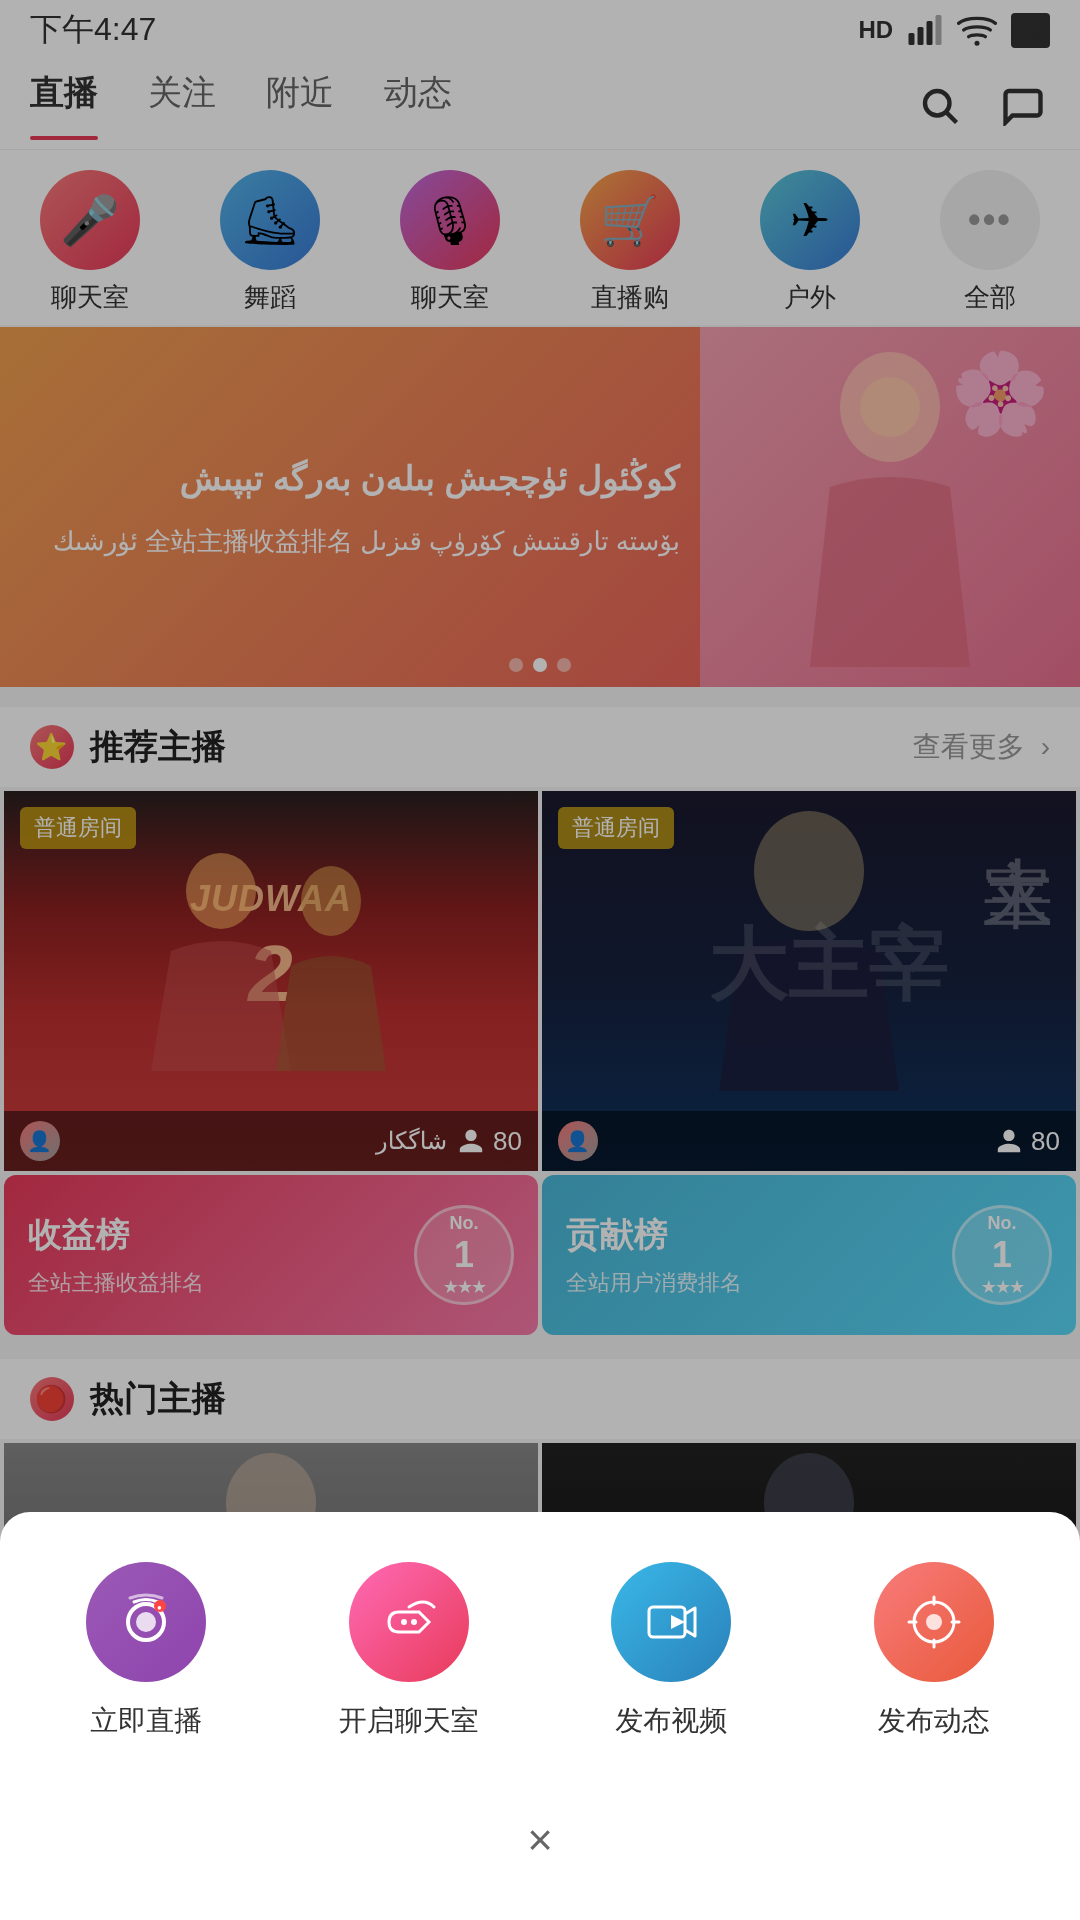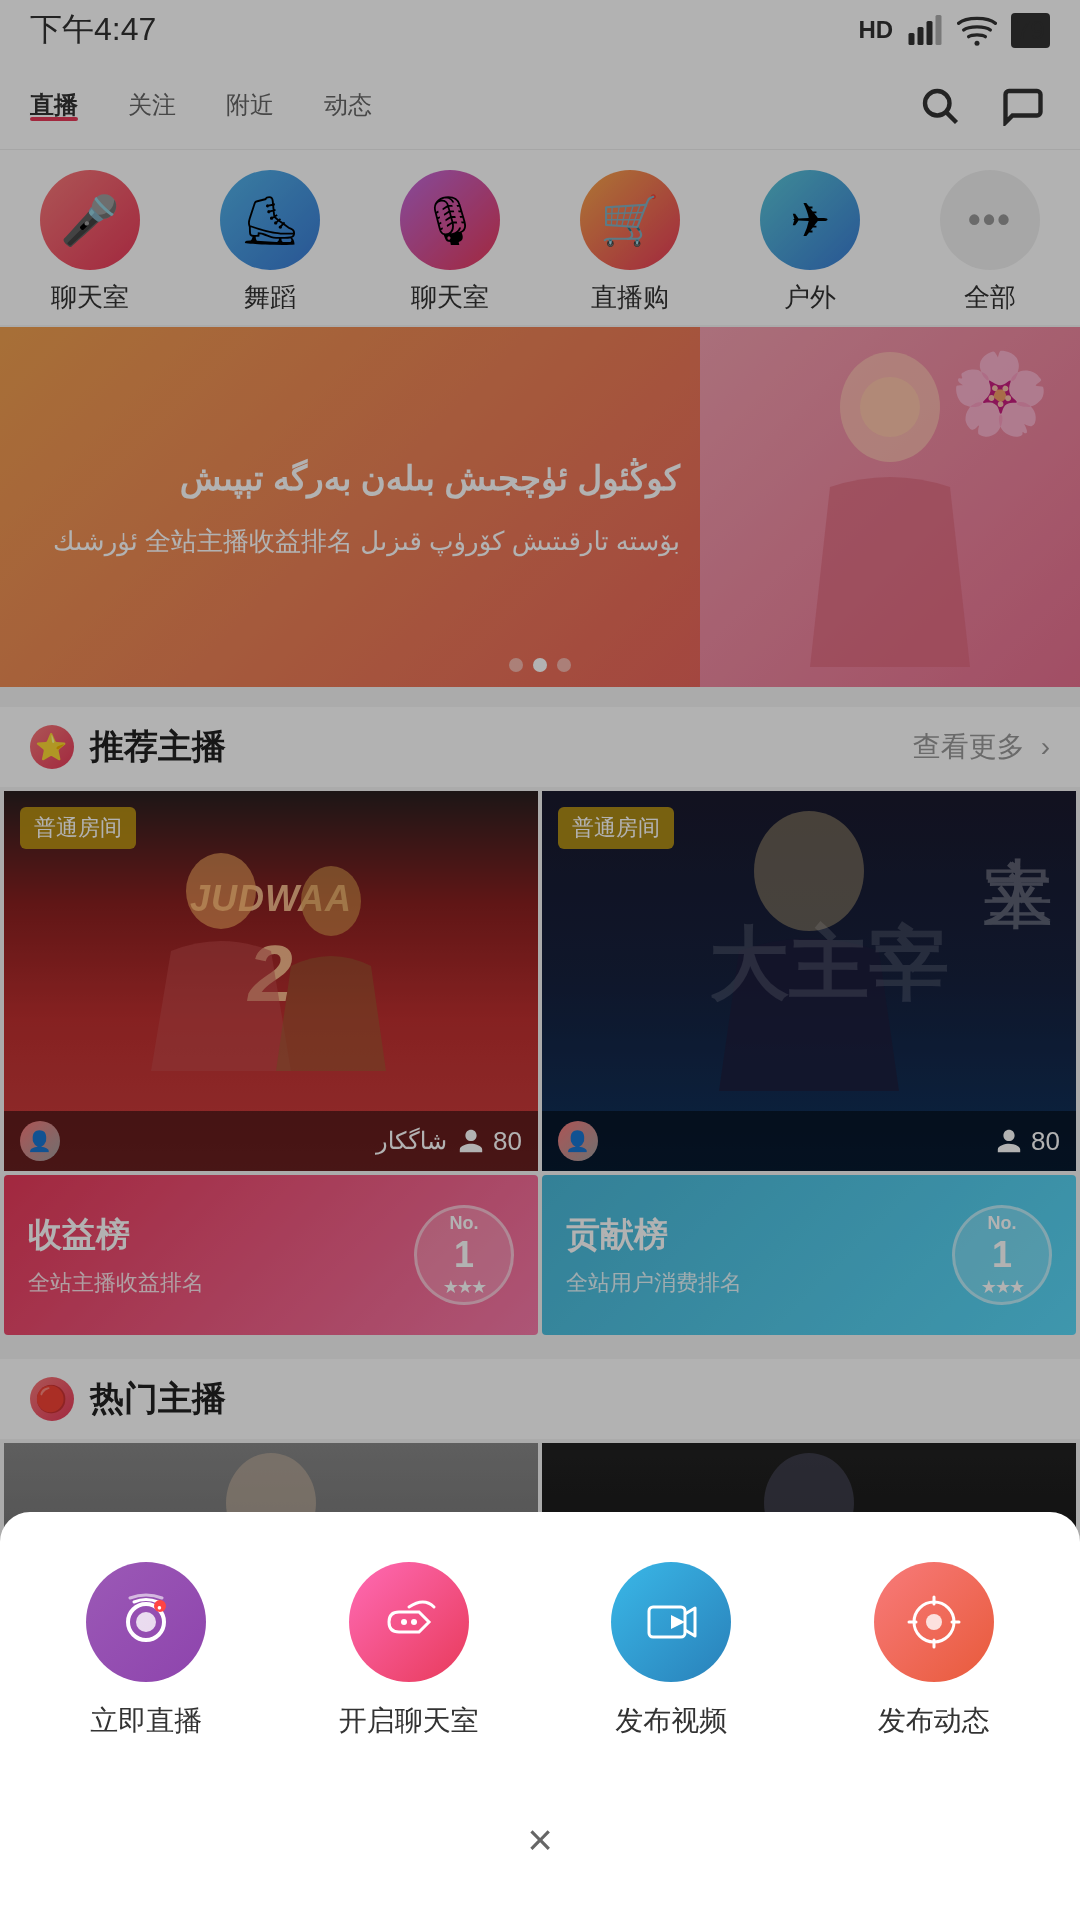--- a/index.html
+++ b/index.html
@@ -56,24 +56,24 @@
       padding: 0 30px;
       border-bottom: 1px solid #eee;
       position: relative;
     }
     .nav-tabs {
       display: flex;
       gap: 50px;
       flex: 1;
     }
     .nav-tab {
-      font-size: 24px;
+      font-size: 34px;
       color: #666;
       position: relative;
-      padding-bottom: 0;
+      padding-bottom: 24px;
       cursor: pointer;
     }
     .nav-tab.active {
       color: #333;
       font-weight: 600;
     }
     .nav-tab.active::after {
       content: '';
       position: absolute;
       bottom: 0;
@@ -332,21 +332,21 @@
     
     .rank-cards {
       display: grid;
       grid-template-columns: 1fr 1fr;
       gap: 4px;
       background: #f5f5f5;
       padding: 0 4px 4px;
     }
     .rank-card {
       height: 160px;
-      border-radius: 4px;
+      border-radius: 12px;
       display: flex;
       align-items: center;
       padding: 20px 24px;
       position: relative;
       overflow: hidden;
       justify-content: center;
     }
     .rank-card-pink {
       background: linear-gradient(135deg, #e83a5a, #f87baa);
     }

